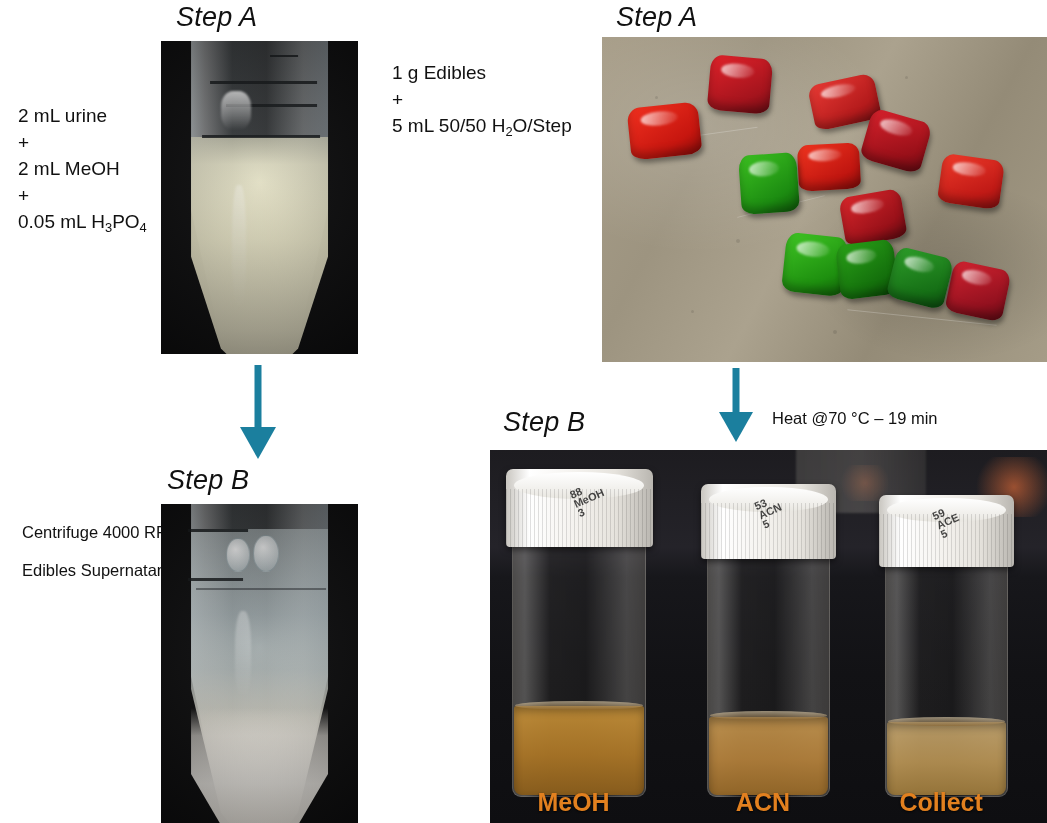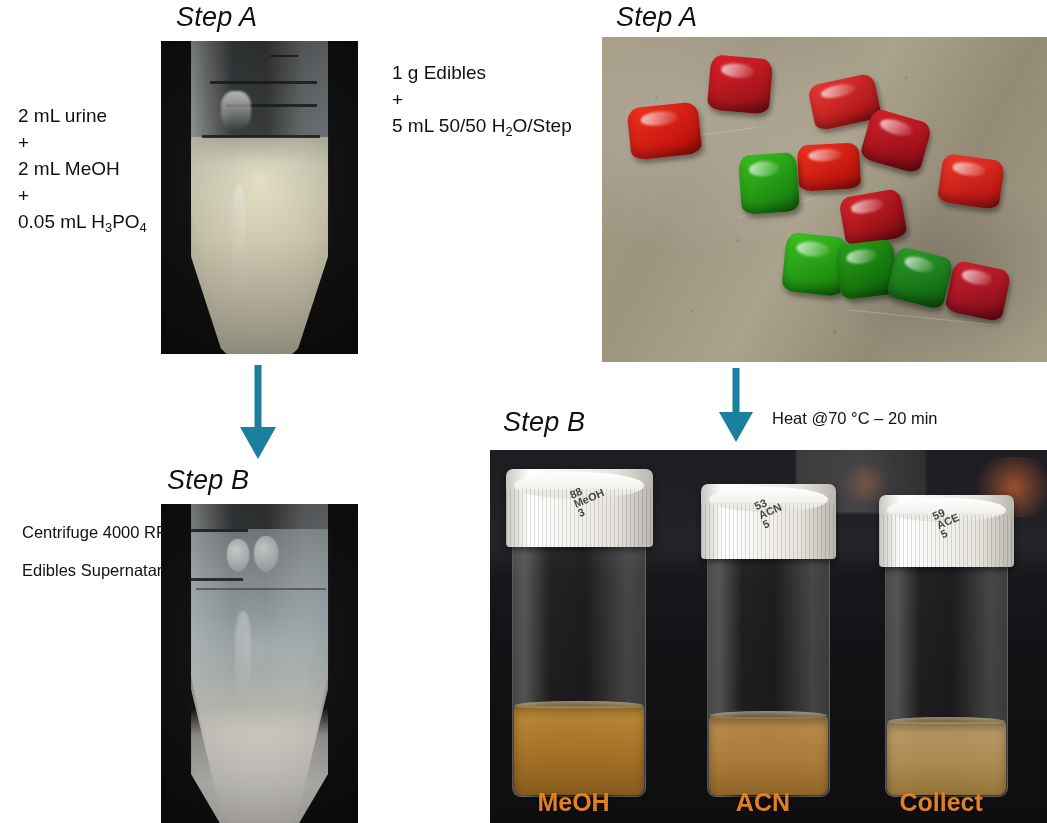--- a/index.html
+++ b/index.html
@@ -359,21 +359,21 @@
          transform: rotate(14deg);"></div>
   </div>
 
   <div class="arrow" style="left:716px; top:368px;">
     <svg width="40" height="76" viewBox="0 0 40 76" aria-hidden="true">
       <path d="M20 0 L20 54" stroke="#1b7f9e" stroke-width="7" fill="none"></path>
       <path d="M3 44 L20 74 L37 44 Z" fill="#1b7f9e"></path>
     </svg>
   </div>
 
-  <div class="note" style="left:772px; top:409px;">Heat @70 °C – 20 min</div>
+  <div class="note" style="left:772px; top:409px;">Heat @70 °C – 19 min</div>
 
   <div class="step-title" style="left:503px; top:407px;">Step B</div>
 
   <div class="photo vials-photo" style="left:490px; top:450px; width:557px; height:373px;">
     <div class="bench"></div>
     <div class="bench-glow" style="left:86%; top:2%; width:90px; height:60px;"></div>
     <div class="bench-glow" style="left:62%; top:4%; width:60px; height:36px; opacity:.5;"></div>
 
     <div class="backvial" style="left:55%; top:-2%; width:130px; height:70px;"></div>
 

